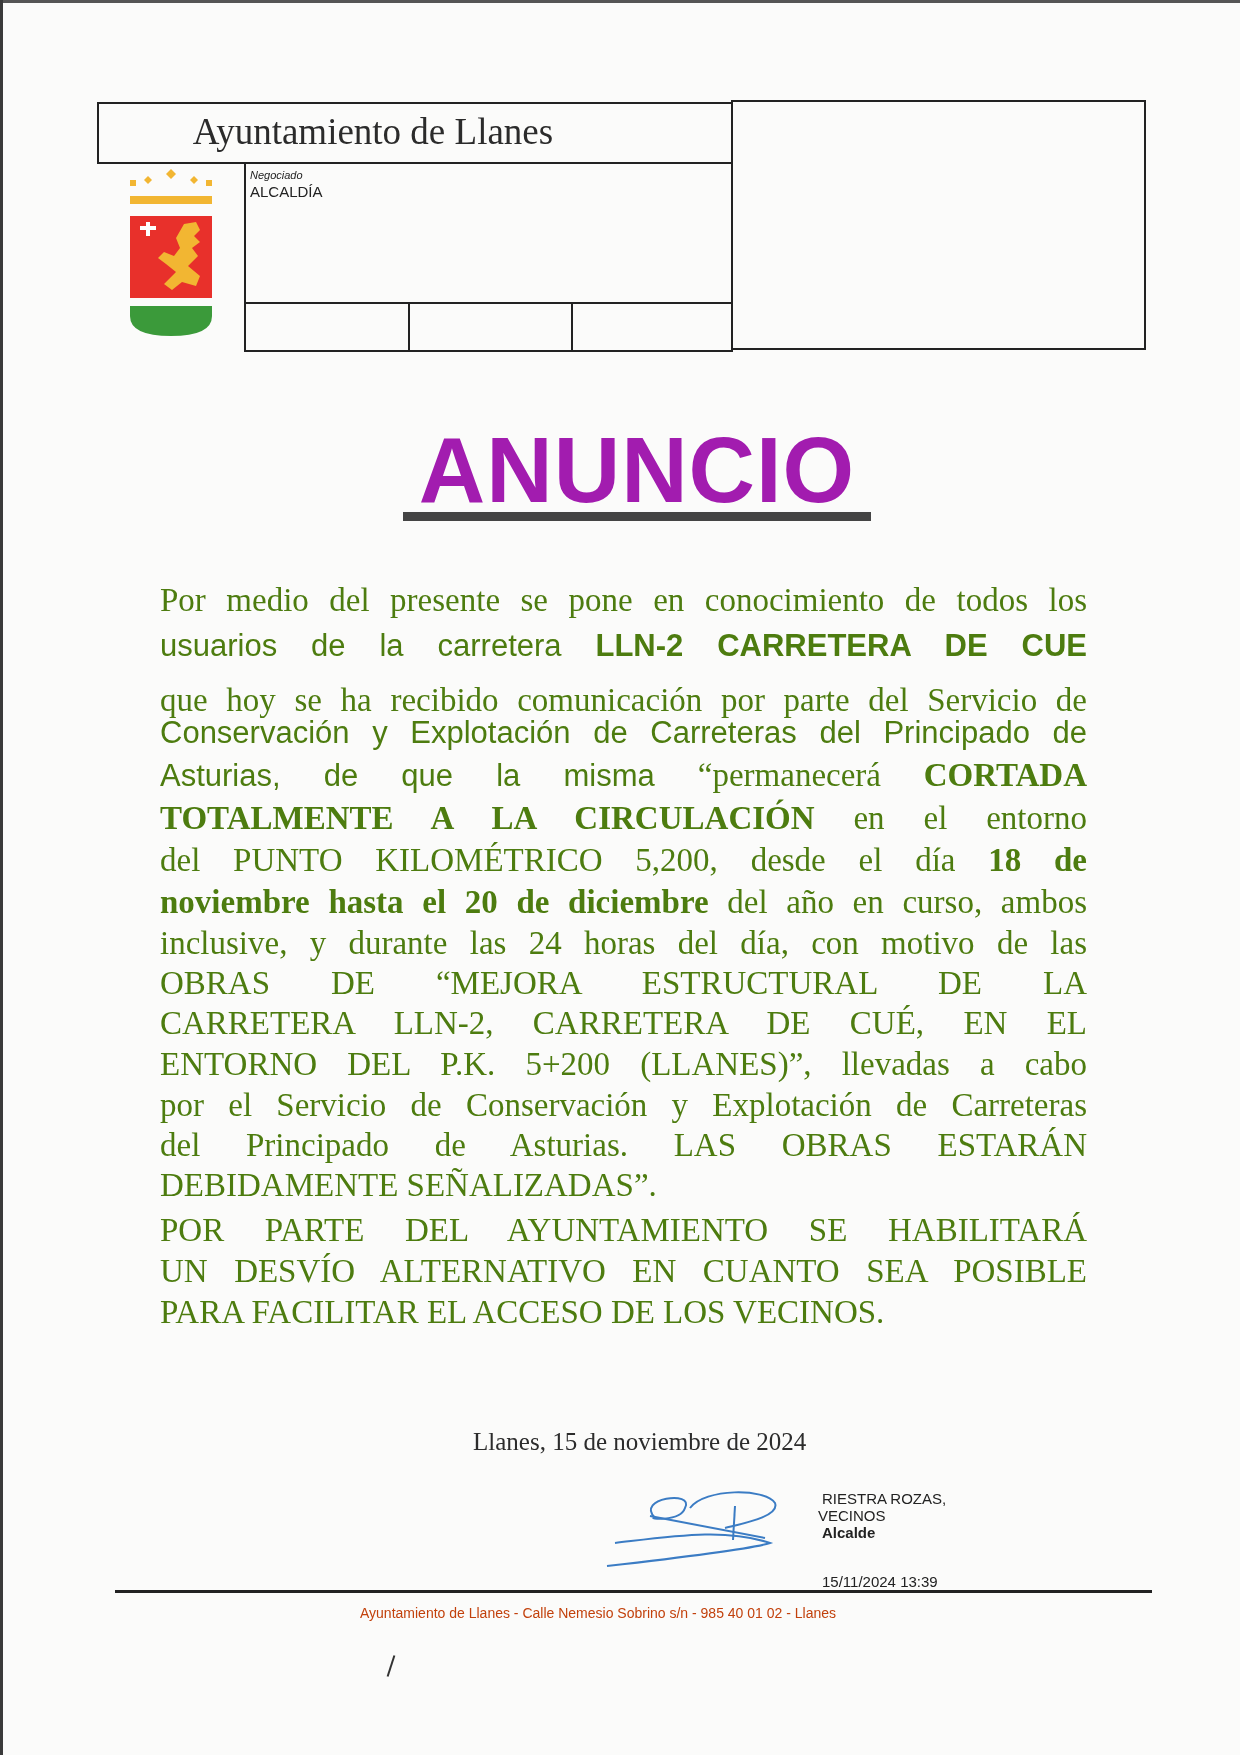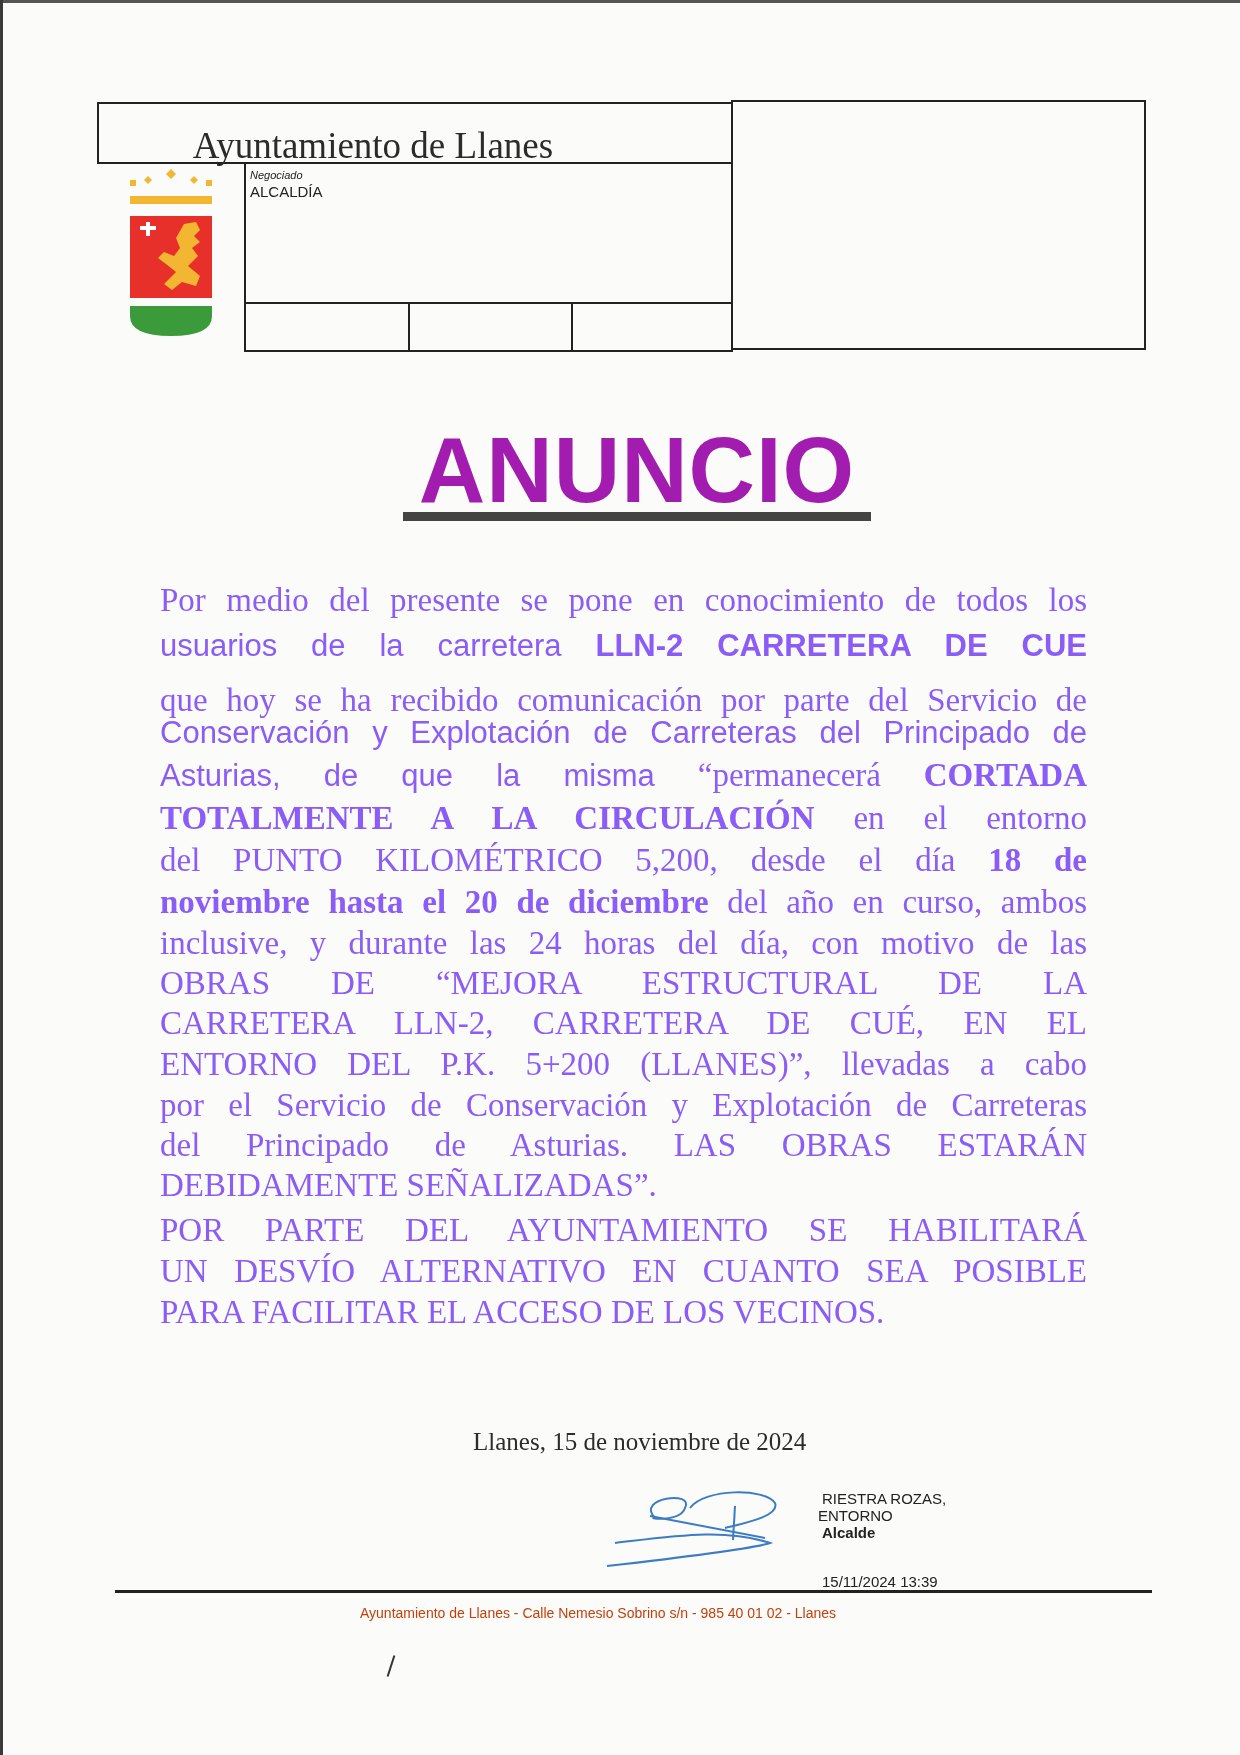--- a/index.html
+++ b/index.html
@@ -6,37 +6,37 @@
   body{width:1240px;height:1755px;background:#fbfbfa;position:relative;overflow:hidden;font-family:"Liberation Serif",serif;color:#2a2a2a;}
   .scan-left{position:absolute;left:0;top:0;width:3px;height:1755px;background:#3a3a3a;}
   .scan-top{position:absolute;left:0;top:0;width:1240px;height:3px;background:#555;}
   .abs{position:absolute;}
   .box{position:absolute;border:2px solid #222;box-sizing:border-box;}
   .title-text{font-family:"Liberation Serif",serif;font-size:37px;color:#2b2b2b;text-align:center;}
   .neg-label{font-family:"Liberation Sans",sans-serif;font-style:italic;font-size:11px;color:#222;}
   .neg-value{font-family:"Liberation Sans",sans-serif;font-size:15px;color:#222;}
   .anuncio{font-family:Liberation Sans, sans-serif;font-weight:bold;font-size:92px;color:#a21caf;letter-spacing:1px;}
   .underline-bar{background:#444;}
-  .body-line{position:absolute;left:160px;width:927px;font-family:"Liberation Serif",serif;font-size:33px;color:#8b5cf6;text-align:justify;text-align-last:justify;white-space:nowrap;line-height:40px;}
+  .body-line{position:absolute;left:160px;width:927px;font-family:"Liberation Serif",serif;font-size:33px;color:#4d7c0f;text-align:justify;text-align-last:justify;white-space:nowrap;line-height:40px;}
   .body-line.last{text-align-last:left;}
   .sans{font-family:"Liberation Sans",sans-serif;font-size:31px;}
   .b{font-weight:bold;}
   .date{font-family:"Liberation Serif",serif;font-size:25px;color:#2c2c2c;}
   .sig-text{font-family:"Liberation Sans",sans-serif;font-size:15px;color:#222;line-height:17px;}
   .footer-line{background:#222;}
   .footer-text{font-family:"Liberation Sans",sans-serif;font-size:14px;color:#c2410c;}
 </style>
 </head>
 <body>
 
 <div class="scan-top"></div>
 <div class="scan-left"></div>
 
 <div class="box" style="left:97px;top:102px;width:636px;height:62px;"></div>
-<div class="abs title-text" style="left:97px;top:124px;width:552px;">Ayuntamiento de Llanes</div>
+<div class="abs title-text" style="left:97px;top:110px;width:552px;">Ayuntamiento de Llanes</div>
 
 <div class="box" style="left:731px;top:100px;width:415px;height:250px;"></div>
 
 <div class="box" style="left:244px;top:162px;width:489px;height:142px;"></div>
 <div class="abs neg-label" style="left:250px;top:169px;">Negociado</div>
 <div class="abs neg-value" style="left:250px;top:183px;">ALCALDÍA</div>
 
 <div class="box" style="left:244px;top:302px;width:166px;height:50px;"></div>
 <div class="box" style="left:408px;top:302px;width:165px;height:50px;"></div>
 <div class="box" style="left:571px;top:302px;width:162px;height:50px;"></div>
@@ -87,20 +87,20 @@
     <g fill="none" stroke="#3b7cc4" stroke-width="2">
       <path d="M50 30 C30 10, 90 2, 80 20 C75 35, 40 30, 50 30"></path>
       <path d="M85 20 C100 0, 160 0, 170 15 C175 28, 140 35, 120 40"></path>
       <path d="M45 28 L160 50"></path>
       <path d="M130 18 L128 52"></path>
       <path d="M10 55 C70 48, 120 40, 165 55 C150 60, 90 68, 2 78"></path>
     </g>
   </svg>
 </div>
 <div class="abs sig-text" style="left:822px;top:1490px;">RIESTRA ROZAS,</div>
-<div class="abs sig-text" style="left:818px;top:1507px;">ENTORNO</div>
+<div class="abs sig-text" style="left:818px;top:1507px;">VECINOS</div>
 <div class="abs sig-text" style="left:822px;top:1524px;font-weight:bold;">Alcalde</div>
 <div class="abs sig-text" style="left:822px;top:1541px;margin-top:32px;">15/11/2024 13:39</div>
 
 <div class="abs footer-line" style="left:115px;top:1590px;width:1037px;height:3px;"></div>
 <div class="abs footer-text" style="left:360px;top:1605px;">Ayuntamiento de Llanes - Calle Nemesio Sobrino s/n - 985 40 01 02 - Llanes</div>
 
 <div class="abs" style="left:390px;top:1655px;width:2px;height:22px;background:#333;transform:rotate(18deg);"></div>
 
 </body></html>

